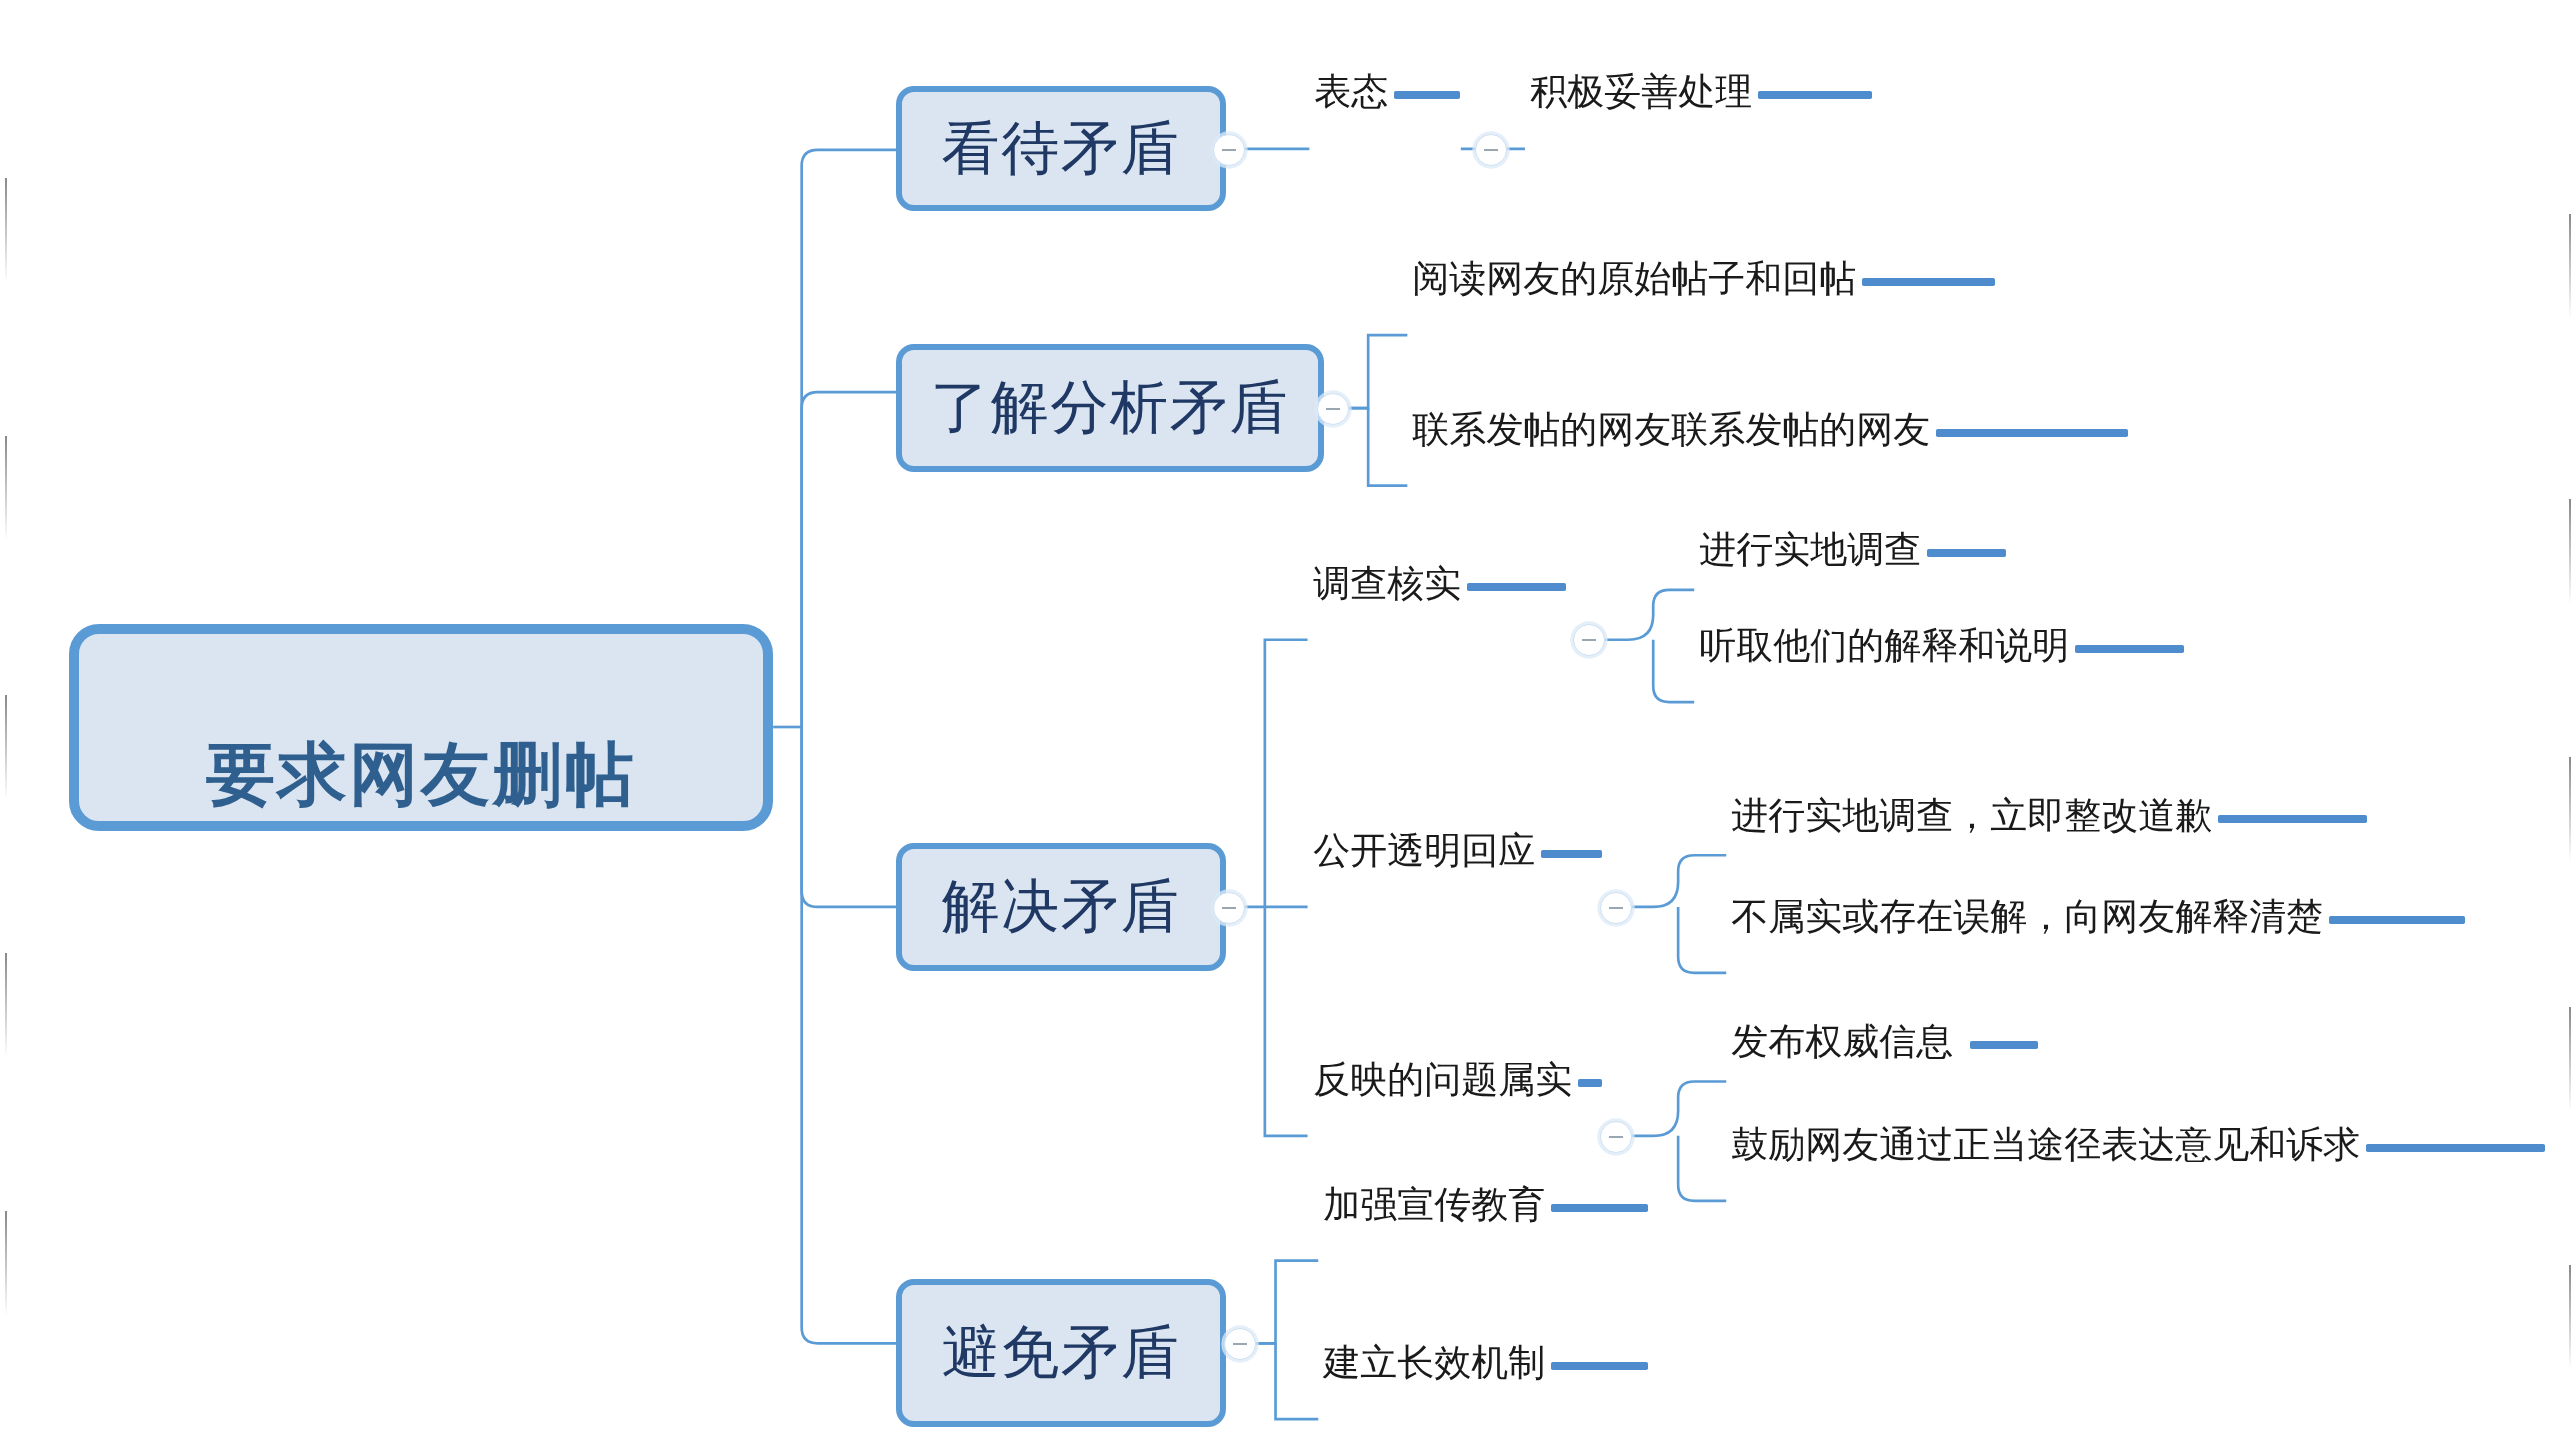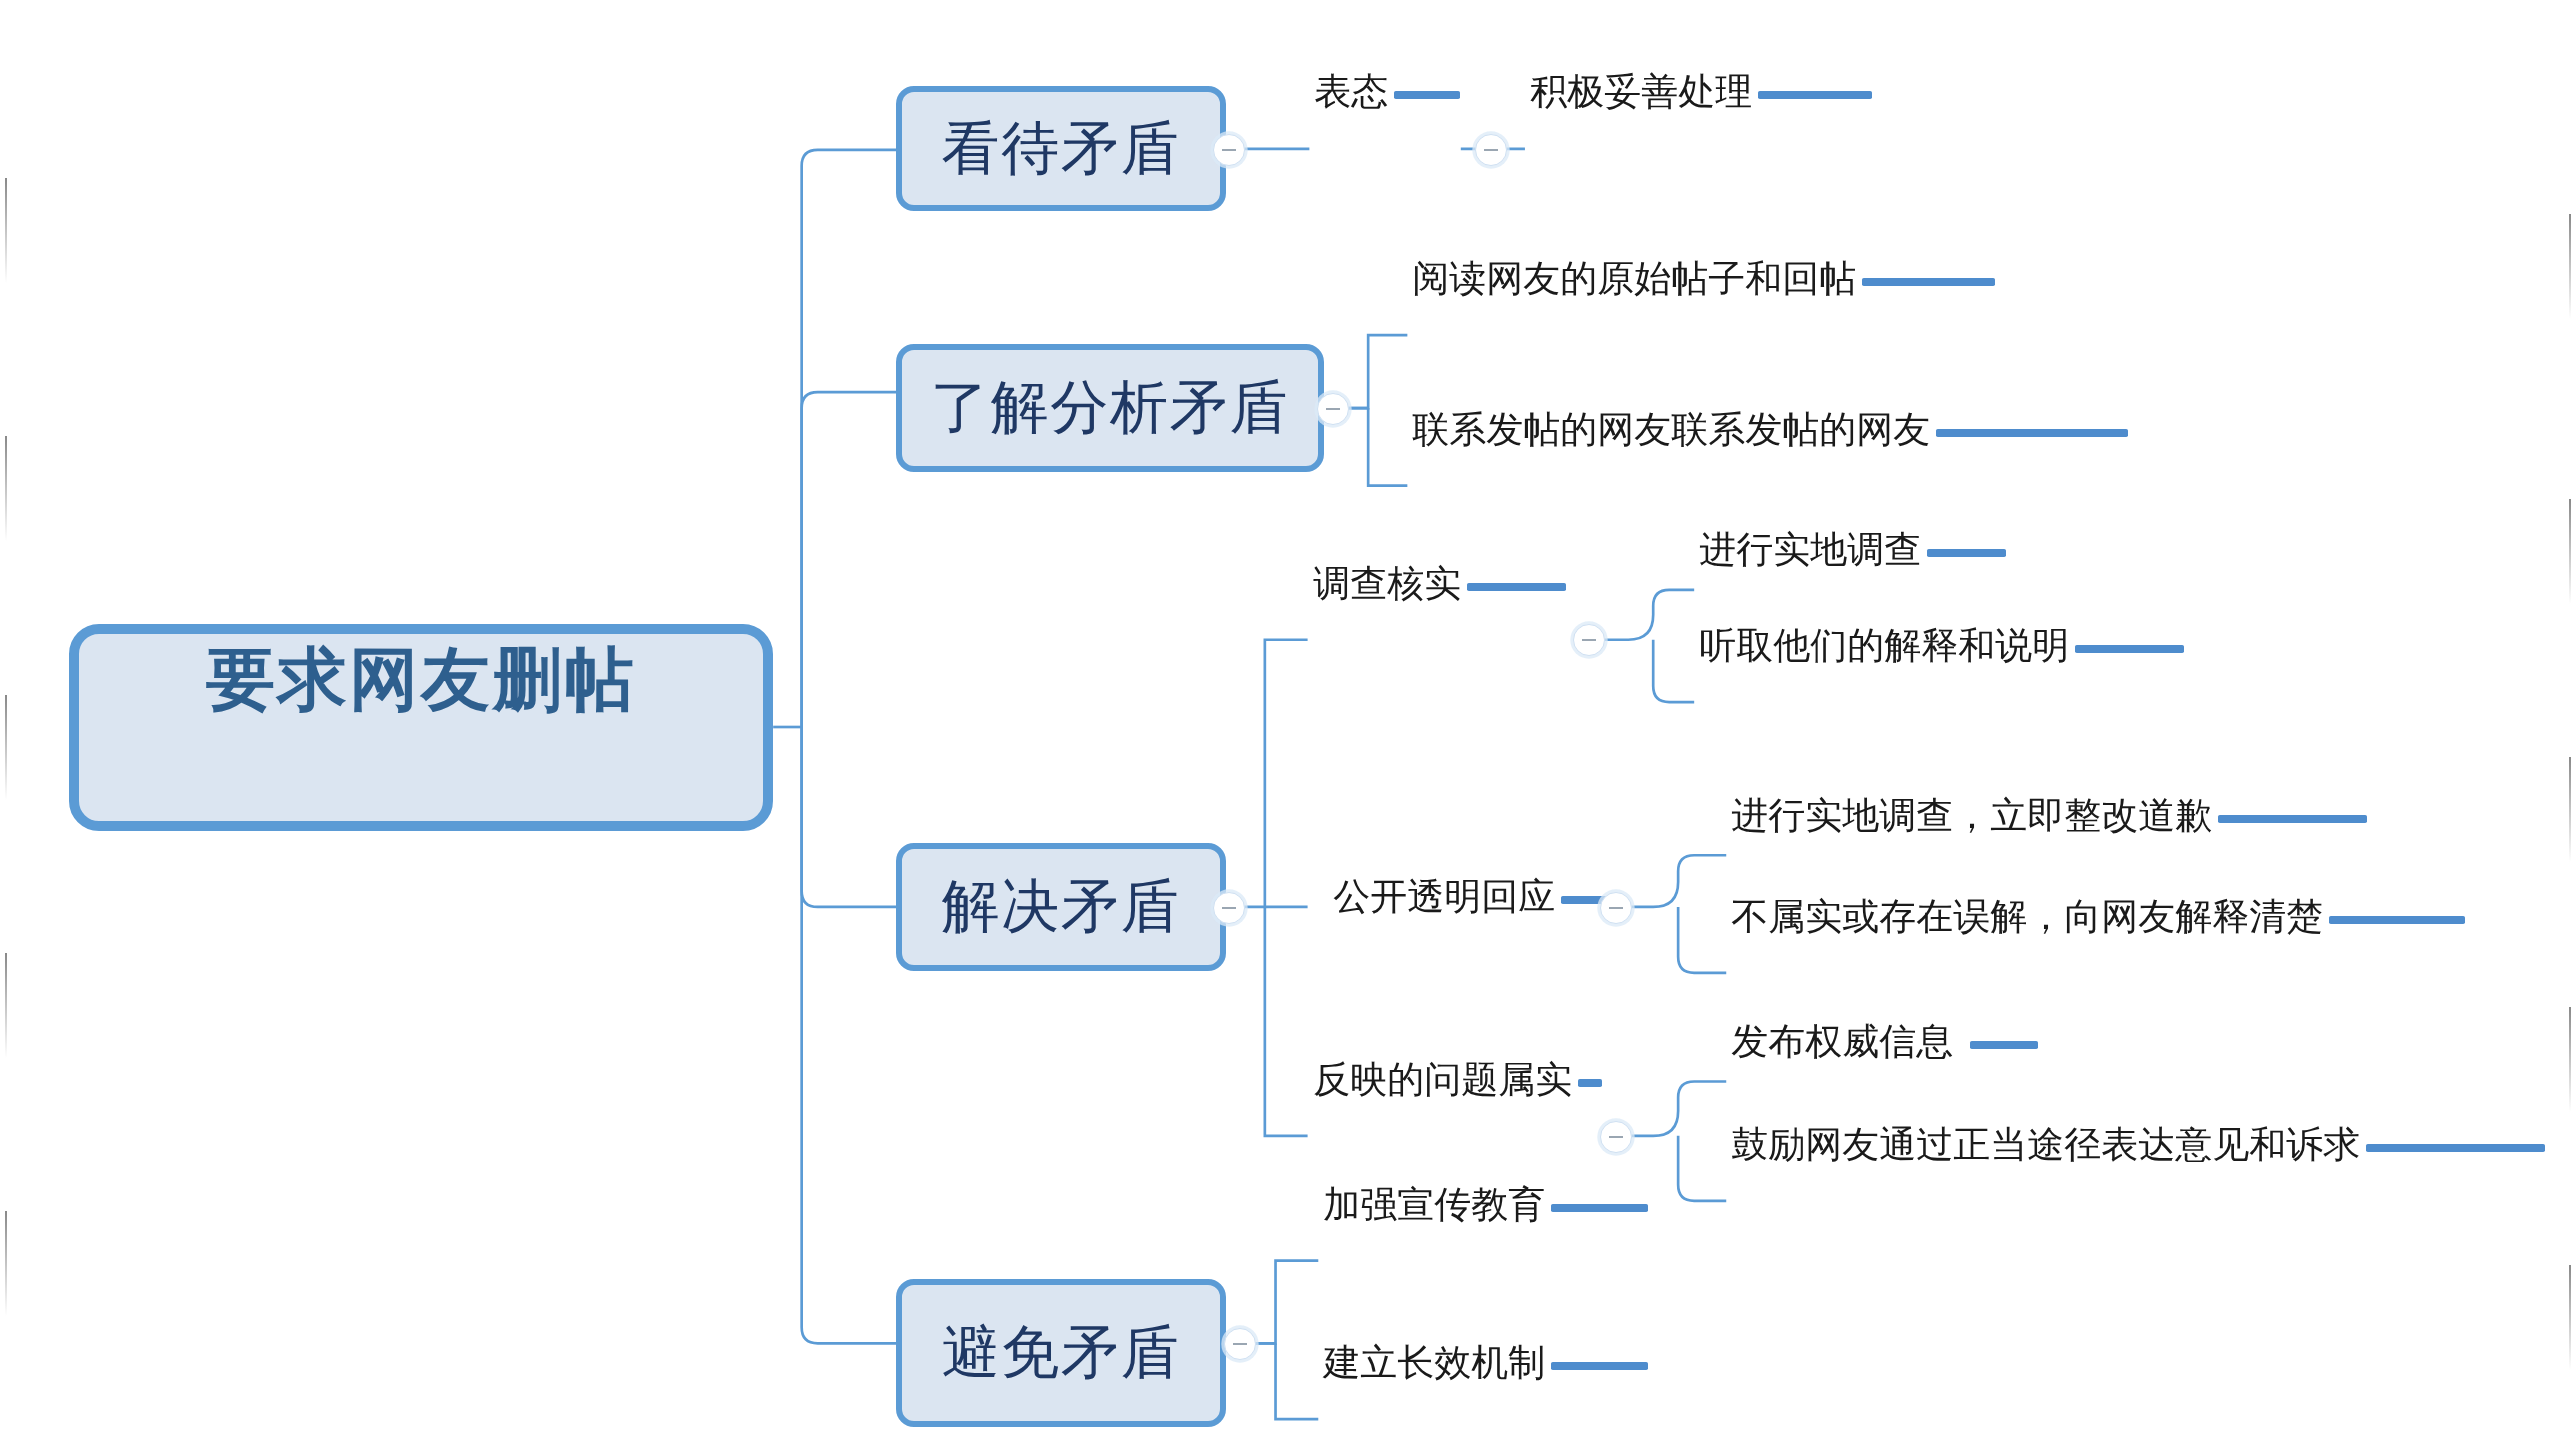--- a/index.html
+++ b/index.html
@@ -32,21 +32,21 @@
     position: absolute;
     left: 69px;
     top: 624px;
     width: 704px;
     height: 207px;
     box-sizing: border-box;
     border: 10.7px solid #5b9bd5;
     border-radius: 30px;
     background: #dbe5f1;
     display: flex;
-    align-items: flex-start;
+    align-items: flex-end;
     justify-content: center;
   }
   .root-node .label {
     font-size: 69px;
     font-weight: bold;
     color: #2e5f8e;
     letter-spacing: 2.7px;
     white-space: nowrap;
   }
 
@@ -226,21 +226,21 @@
   <div class="leaf" style="left:1694px; top:529px; width:312px;">
     <span class="label">进行实地调查</span>
     <span class="underline"></span>
   </div>
 
   <div class="leaf" style="left:1694px; top:625px; width:490px;">
     <span class="label">听取他们的解释和说明</span>
     <span class="underline"></span>
   </div>
 
-  <div class="leaf mid" style="left:1308px; top:876px; width:294px;margin-left:20px;">
+  <div class="leaf mid" style="left:1308px; top:830px; width:294px;">
     <span class="label">公开透明回应</span>
     <span class="underline"></span>
   </div>
   <div class="toggle" style="left:1600px; top:892px;">
     <span class="minus"></span>
   </div>
 
   <div class="leaf" style="left:1726px; top:795px; width:641px;">
     <span class="label">进行实地调查，立即整改道歉</span>
     <span class="underline"></span>

